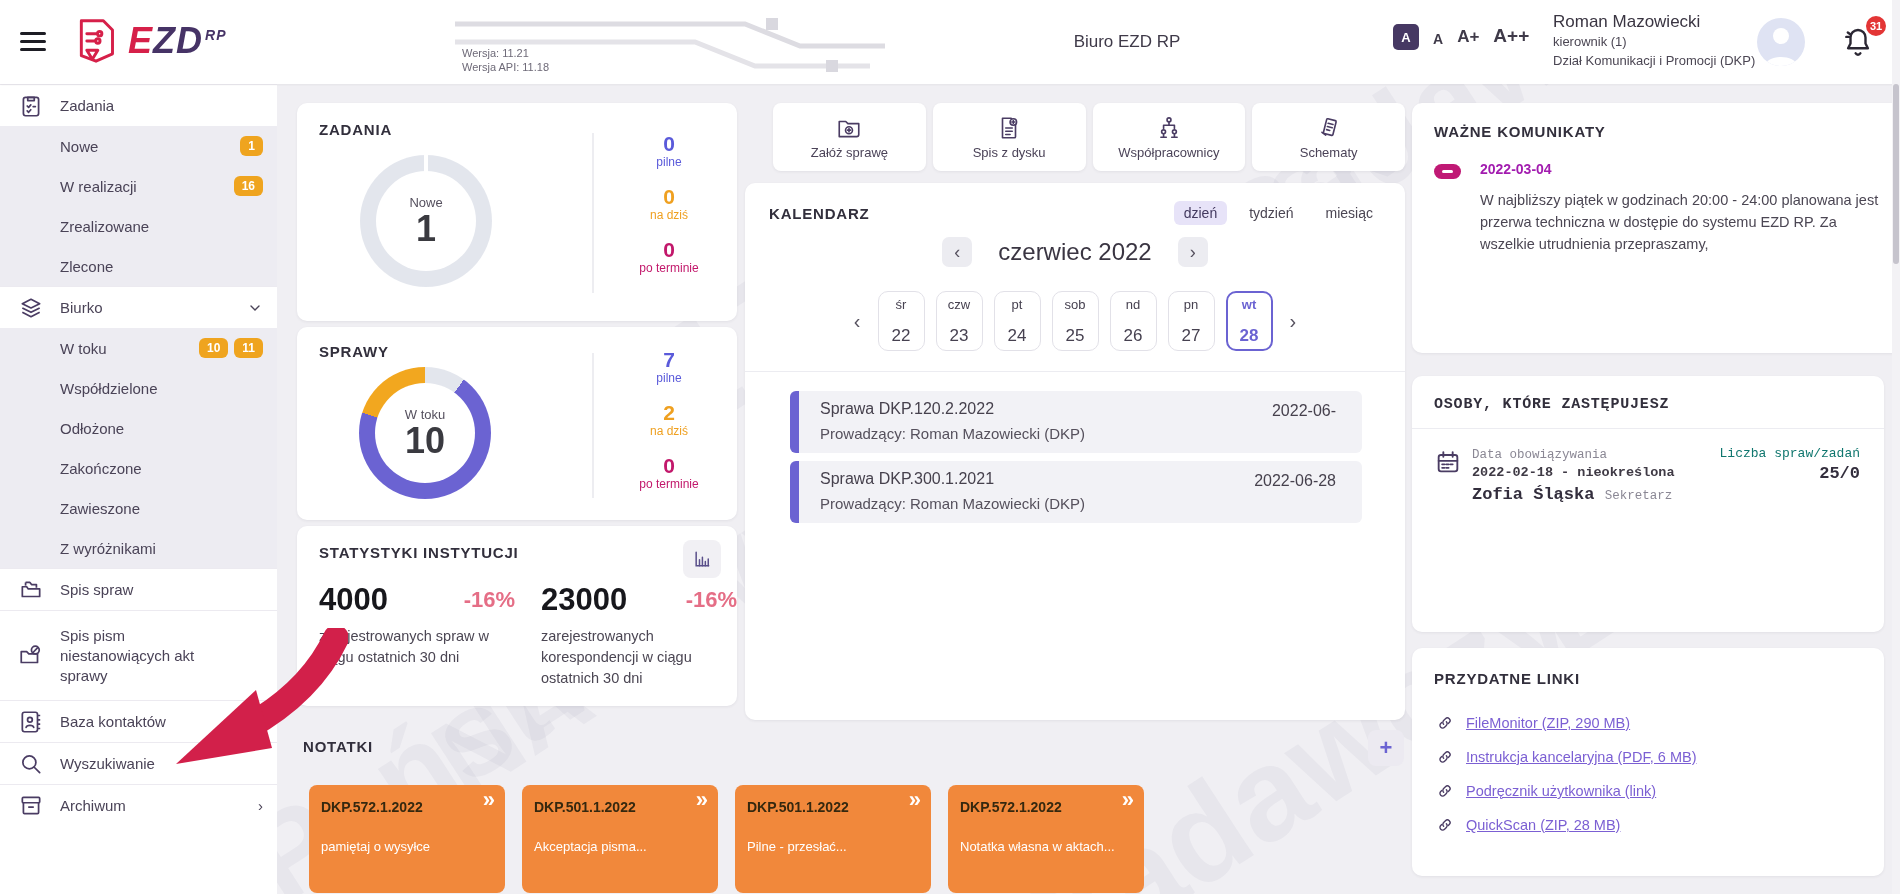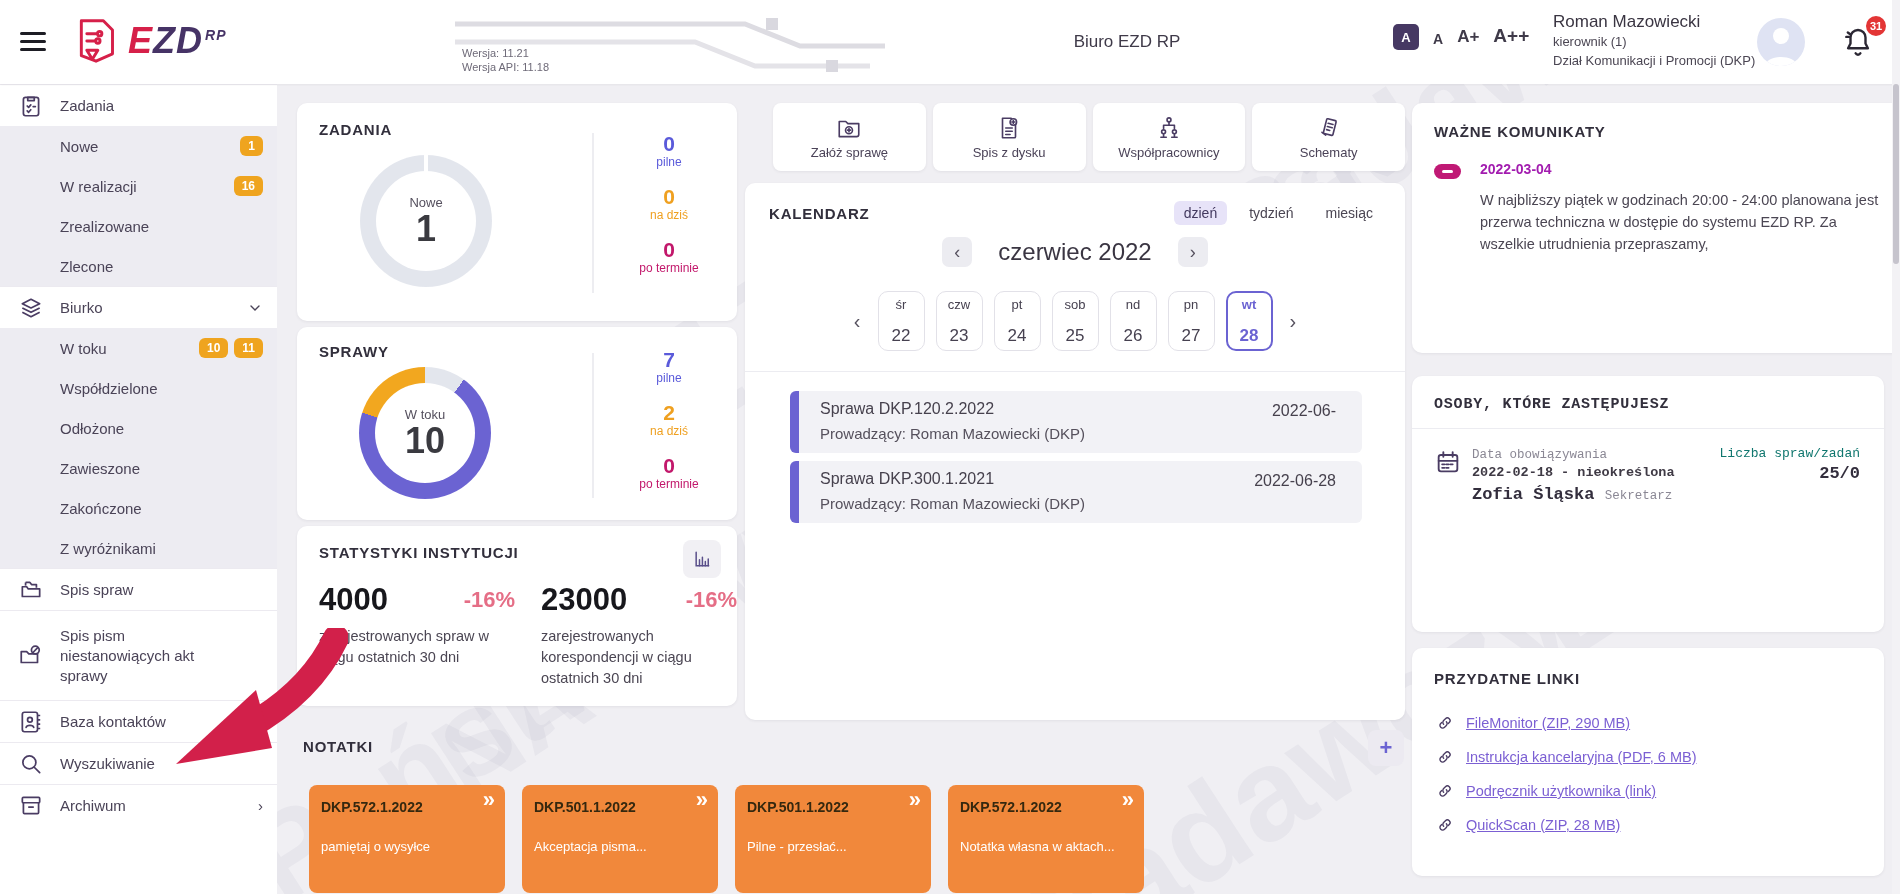--- a/index.html
+++ b/index.html
@@ -246,24 +246,24 @@
           <span class="badge">10</span>
           <span class="badge">11</span>
         </div>
       <div class="subrow">
           <span class="slabel">Współdzielone</span>
         </div>
       <div class="subrow">
           <span class="slabel">Odłożone</span>
         </div>
       <div class="subrow">
+          <span class="slabel">Zakończone</span>
+        </div>
+      <div class="subrow">
           <span class="slabel">Zawieszone</span>
-        </div>
-      <div class="subrow">
-          <span class="slabel">Zakończone</span>
         </div>
       <div class="subrow">
           <span class="slabel">Z wyróżnikami</span>
         </div>
     </div>
 
     <div class="srow h42">
       <svg class="ic sicon" viewBox="0 0 24 24" fill="none" stroke="#4a3c63" stroke-width="1.6" stroke-linejoin="round">
           <path d="M7 5h4l1.5 2H17v3"></path>
           <path d="M7 5v3"></path>

